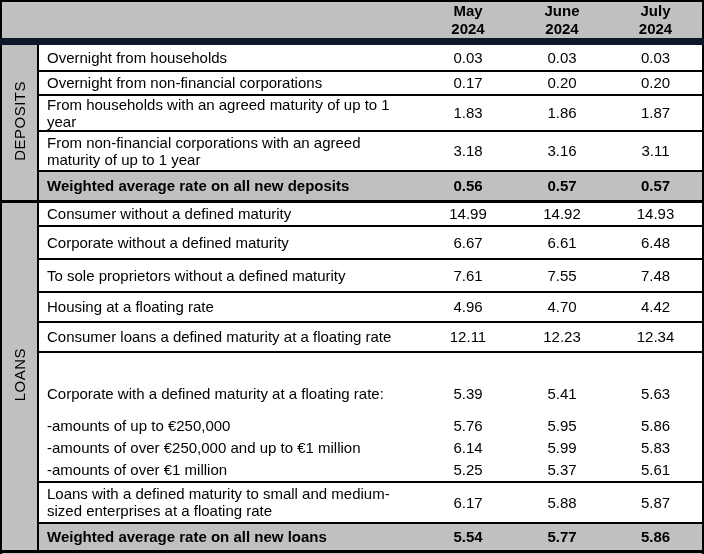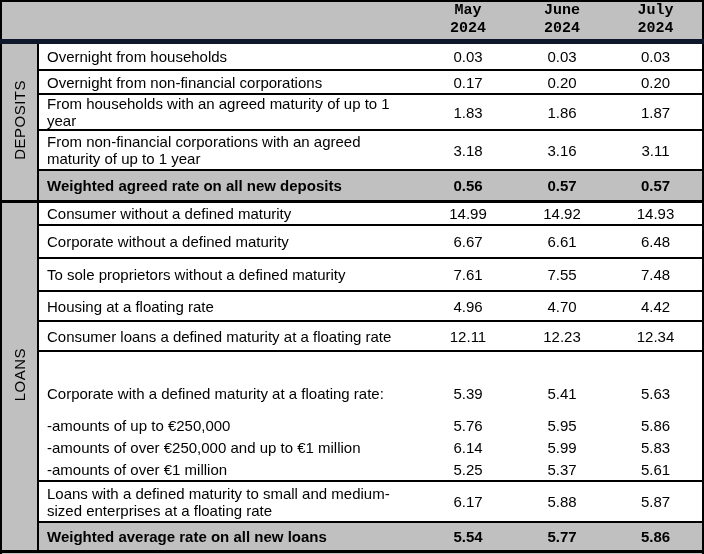--- a/index.html
+++ b/index.html
@@ -26,25 +26,24 @@
     overflow: hidden;
   }
   col.c-vlabel { width: 37px; }
   col.c-text   { width: 383px; }
   col.c-num    { width: 94px; }
 
   
   tr.header-row { height: 40px; }
   tr.header-row th {
     background: #c0c0c0;
-    border-bottom: 5px solid #0f172a;
+    border-bottom: 7px solid #0f172a;
     font-weight: bold;
     text-align: center;
     line-height: 18px;
-    font-family: Liberation Mono, monospace;
   }
 
   
   tr.row { border-top: 2px solid #000; }
   tr.row td.lbl {
     padding-left: 8px;
     padding-right: 4px;
     line-height: 17px;
     text-align: left;
   }
@@ -157,21 +156,21 @@
     <td class="val">1.86</td>
     <td class="val">1.87</td>
   </tr>
   <tr class="row r-h40">
     <td class="lbl">From non-financial corporations with an agreed maturity of up to 1 year</td>
     <td class="val">3.18</td>
     <td class="val">3.16</td>
     <td class="val">3.11</td>
   </tr>
   <tr class="row r-h31 summary-row">
-    <td class="lbl">Weighted agreed rate on all new deposits</td>
+    <td class="lbl">Weighted average rate on all new deposits</td>
     <td class="val">0.56</td>
     <td class="val">0.57</td>
     <td class="val">0.57</td>
   </tr>
 
   <tr class="row r-h24 section-start">
     <td class="vlabel" rowspan="8"><span>LOANS</span></td>
     <td class="lbl">Consumer without a defined maturity</td>
     <td class="val">14.99</td>
     <td class="val">14.92</td>

